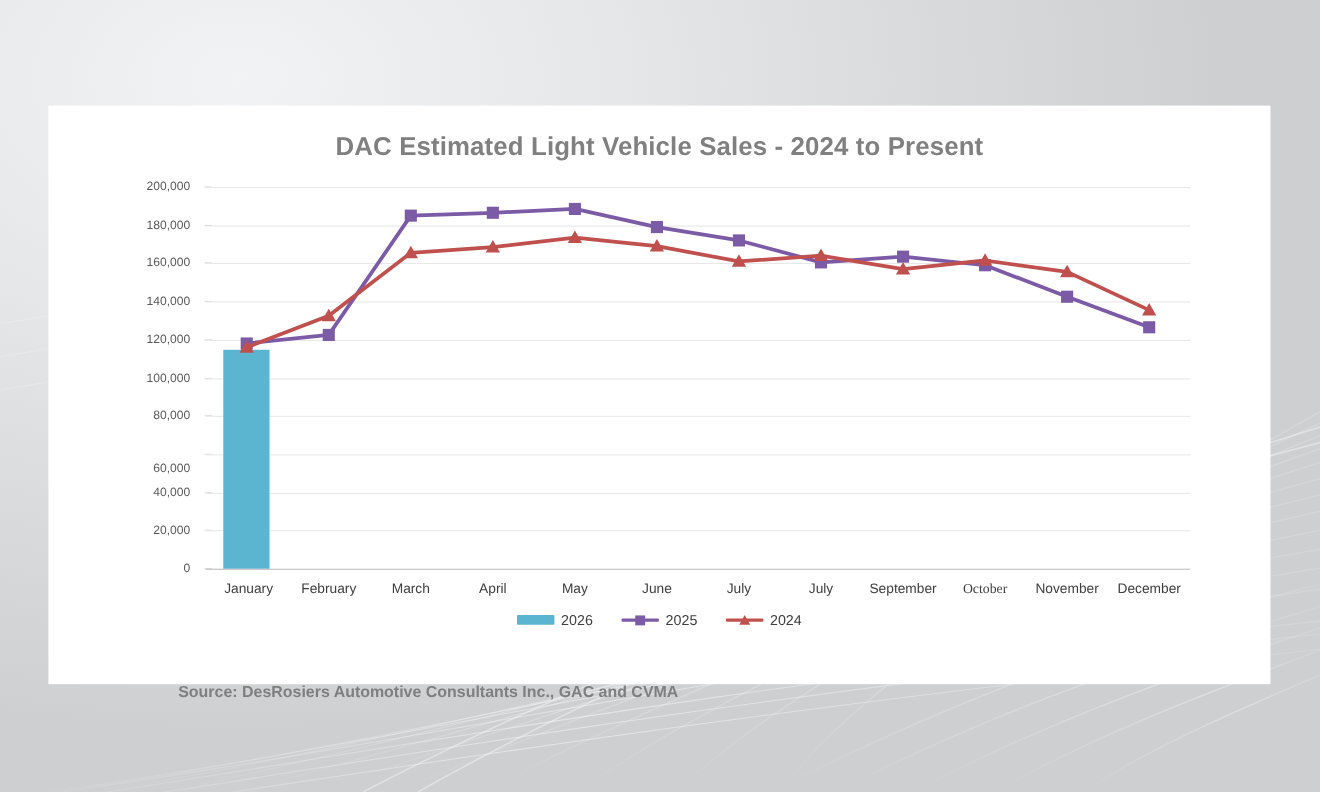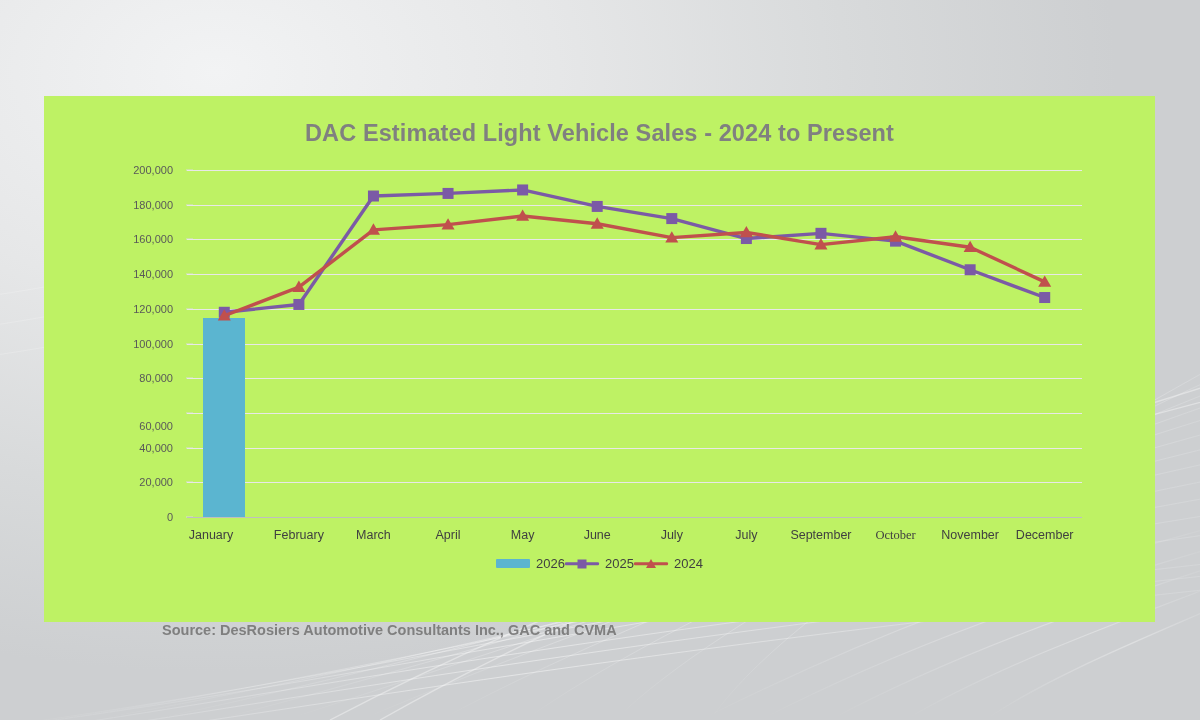--- a/index.html
+++ b/index.html
@@ -28,21 +28,21 @@
     pointer-events: none;
   }
 
   
   #chart-panel {
     position: absolute;
     left: 44px;
     top: 96px;
     width: 1111px;
     height: 526px;
-    background: #bef264;
+    background: #ffffff;
     box-shadow: 0 0 0 0 rgba(0,0,0,0);
   }
 
   #chart-title {
     position: absolute;
     left: 0; right: 0;
     top: 24px;
     text-align: center;
     font-size: 23.5px;
     font-weight: bold;
@@ -136,20 +136,21 @@
   }
 
   
   #legend {
     position: absolute;
     left: 0; right: 0;
     top: 460px;
     display: flex;
     justify-content: center;
     align-items: center;
+    gap: 26px;
   }
   .legend-item {
     display: flex;
     align-items: center;
     gap: 6px;
     font-size: 13px;
     color: #404040;
   }
   .legend-swatch-bar {
     width: 34px;
@@ -321,21 +322,21 @@
         <polygon points="410.2083333333333,47.285000000000025 416.7083333333333,58.660000000000025 403.7083333333333,58.660000000000025" fill="#C0504D"></polygon>
         <polygon points="484.79166666666663,61.164999999999964 491.29166666666663,72.53999999999996 478.29166666666663,72.53999999999996" fill="#C0504D"></polygon>
         <polygon points="559.375,55.960000000000036 565.875,67.33500000000004 552.875,67.33500000000004" fill="#C0504D"></polygon>
         <polygon points="633.9583333333333,68.10499999999996 640.4583333333333,79.47999999999996 627.4583333333333,79.47999999999996" fill="#C0504D"></polygon>
         <polygon points="708.5416666666666,60.297500000000014 715.0416666666666,71.67250000000001 702.0416666666666,71.67250000000001" fill="#C0504D"></polygon>
         <polygon points="783.125,70.70750000000004 789.625,82.08250000000004 776.625,82.08250000000004" fill="#C0504D"></polygon>
         <polygon points="857.7083333333333,105.4075 864.2083333333333,116.7825 851.2083333333333,116.7825" fill="#C0504D"></polygon>
       </svg>
 
     <div id="x-axis-labels">
-        <div class="x-tick" style="left: 24px; text-align: center;">January</div>
+        <div class="x-tick" style="left: 39px; text-align: center;">January</div>
         <div class="x-tick" style="left: 111.875px;">February</div>
         <div class="x-tick" style="left: 186.458px;">March</div>
         <div class="x-tick" style="left: 261.042px;">April</div>
         <div class="x-tick" style="left: 335.625px;">May</div>
         <div class="x-tick" style="left: 410.208px;">June</div>
         <div class="x-tick" style="left: 484.792px;">July</div>
         <div class="x-tick" style="left: 559.375px;">July</div>
         <div class="x-tick" style="left: 633.958px;">September</div>
         <div class="x-tick" style="left: 708.542px; font-family: Liberation Serif, serif;">October</div>
         <div class="x-tick" style="left: 783.125px;">November</div>

